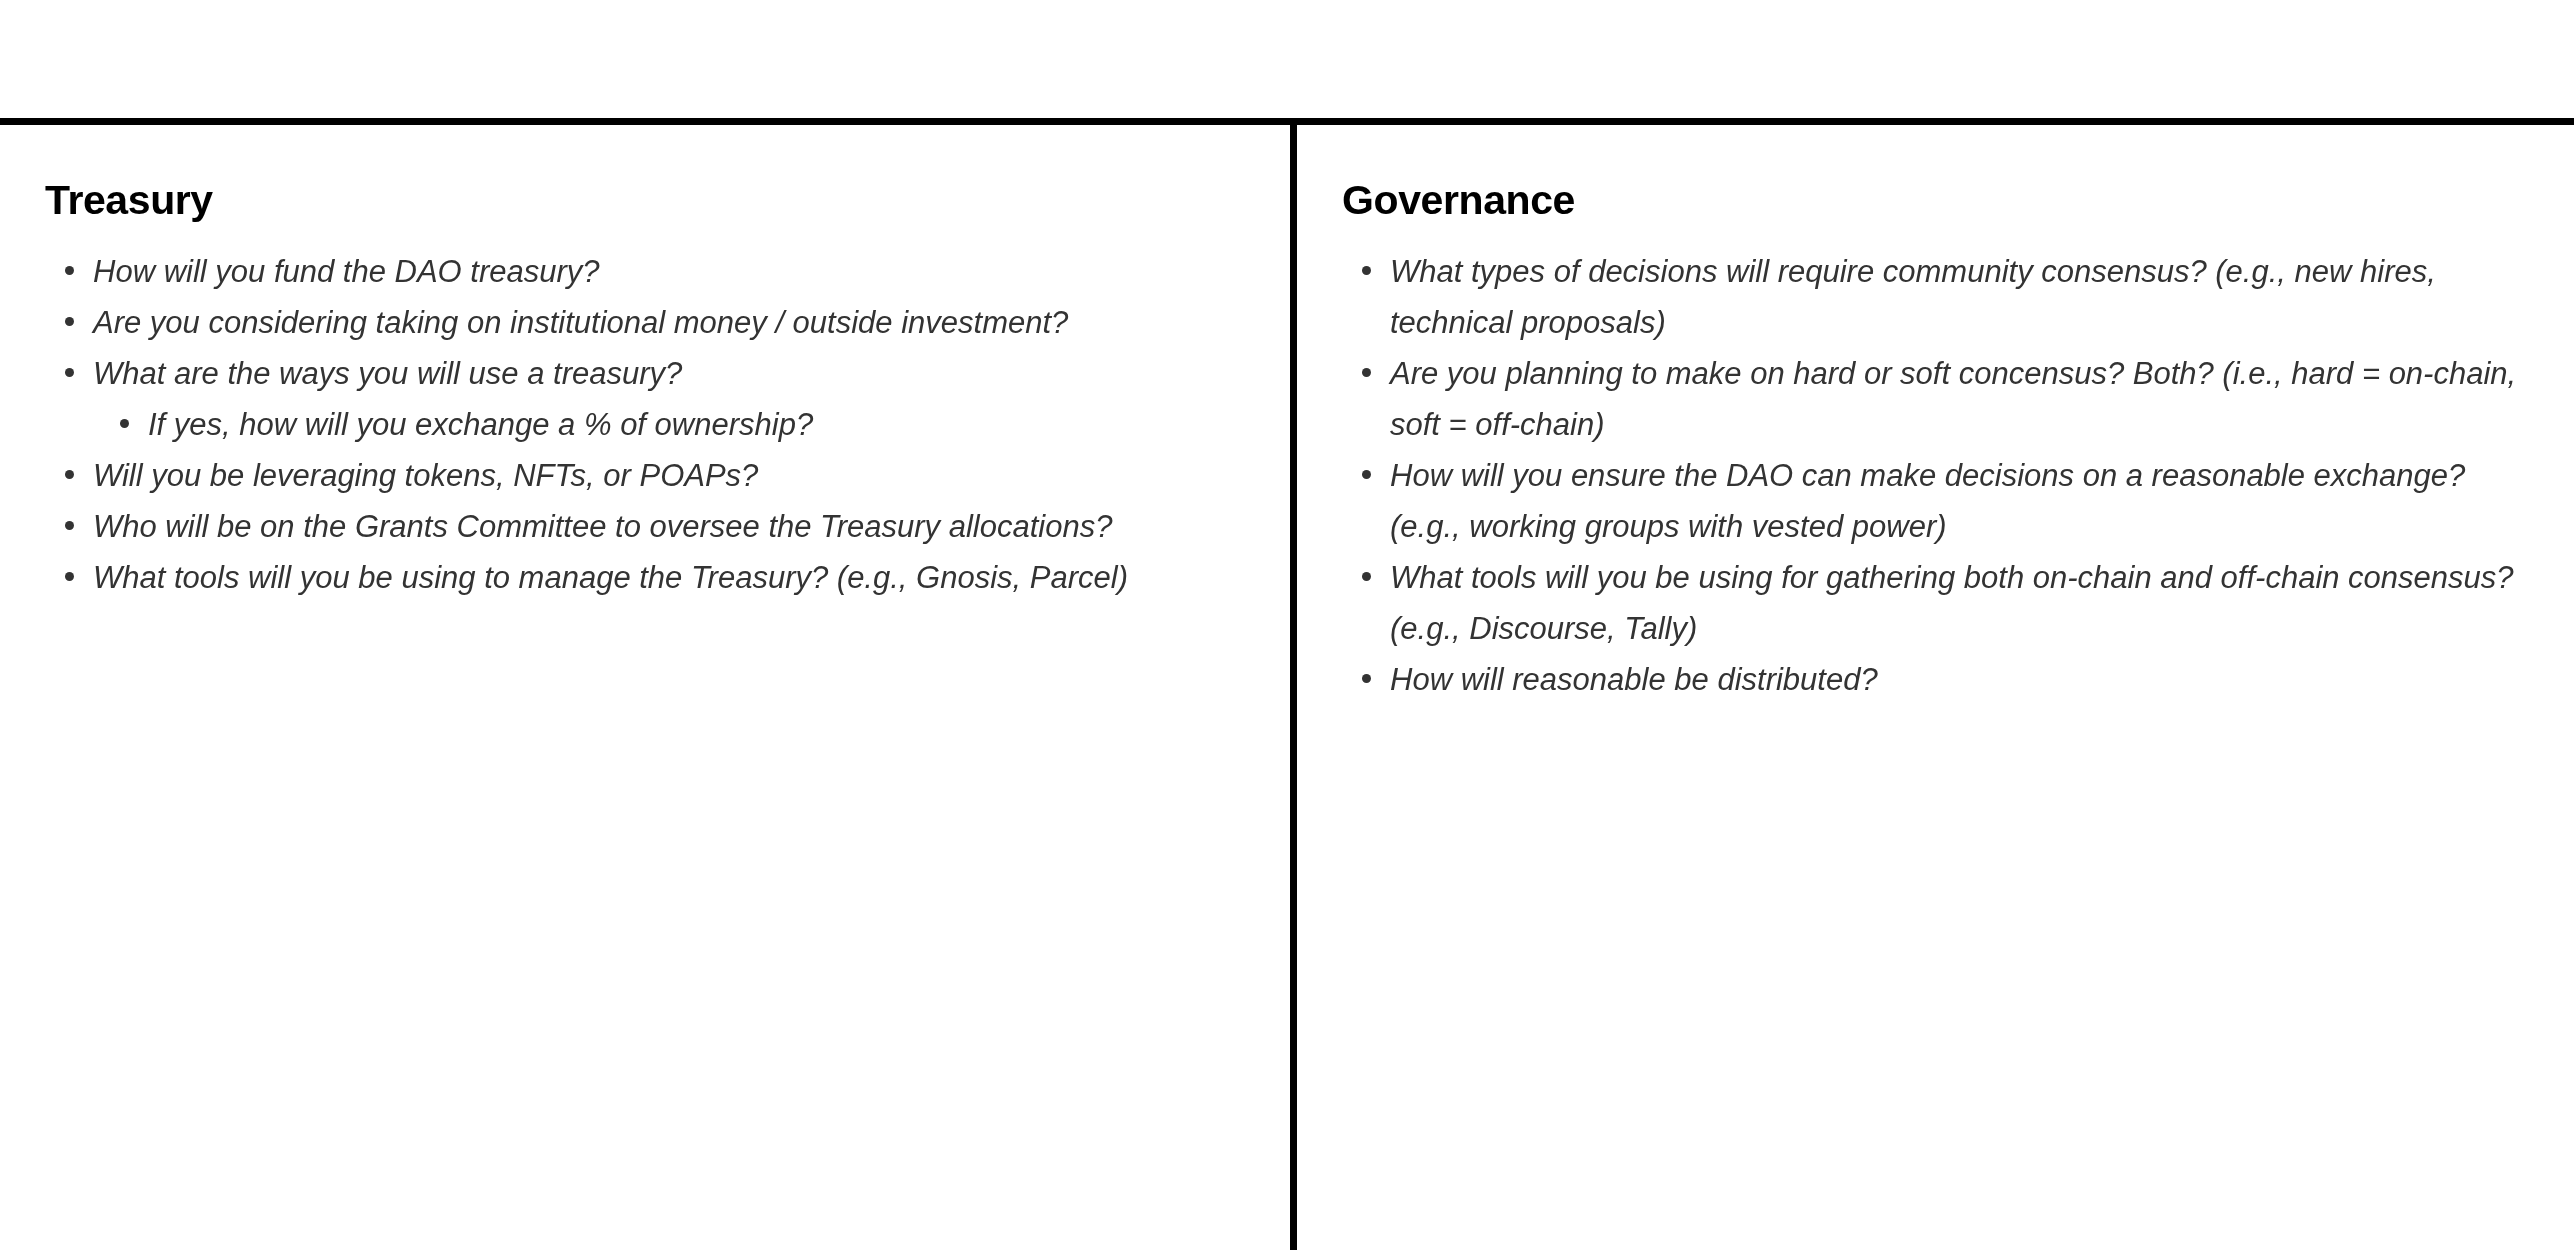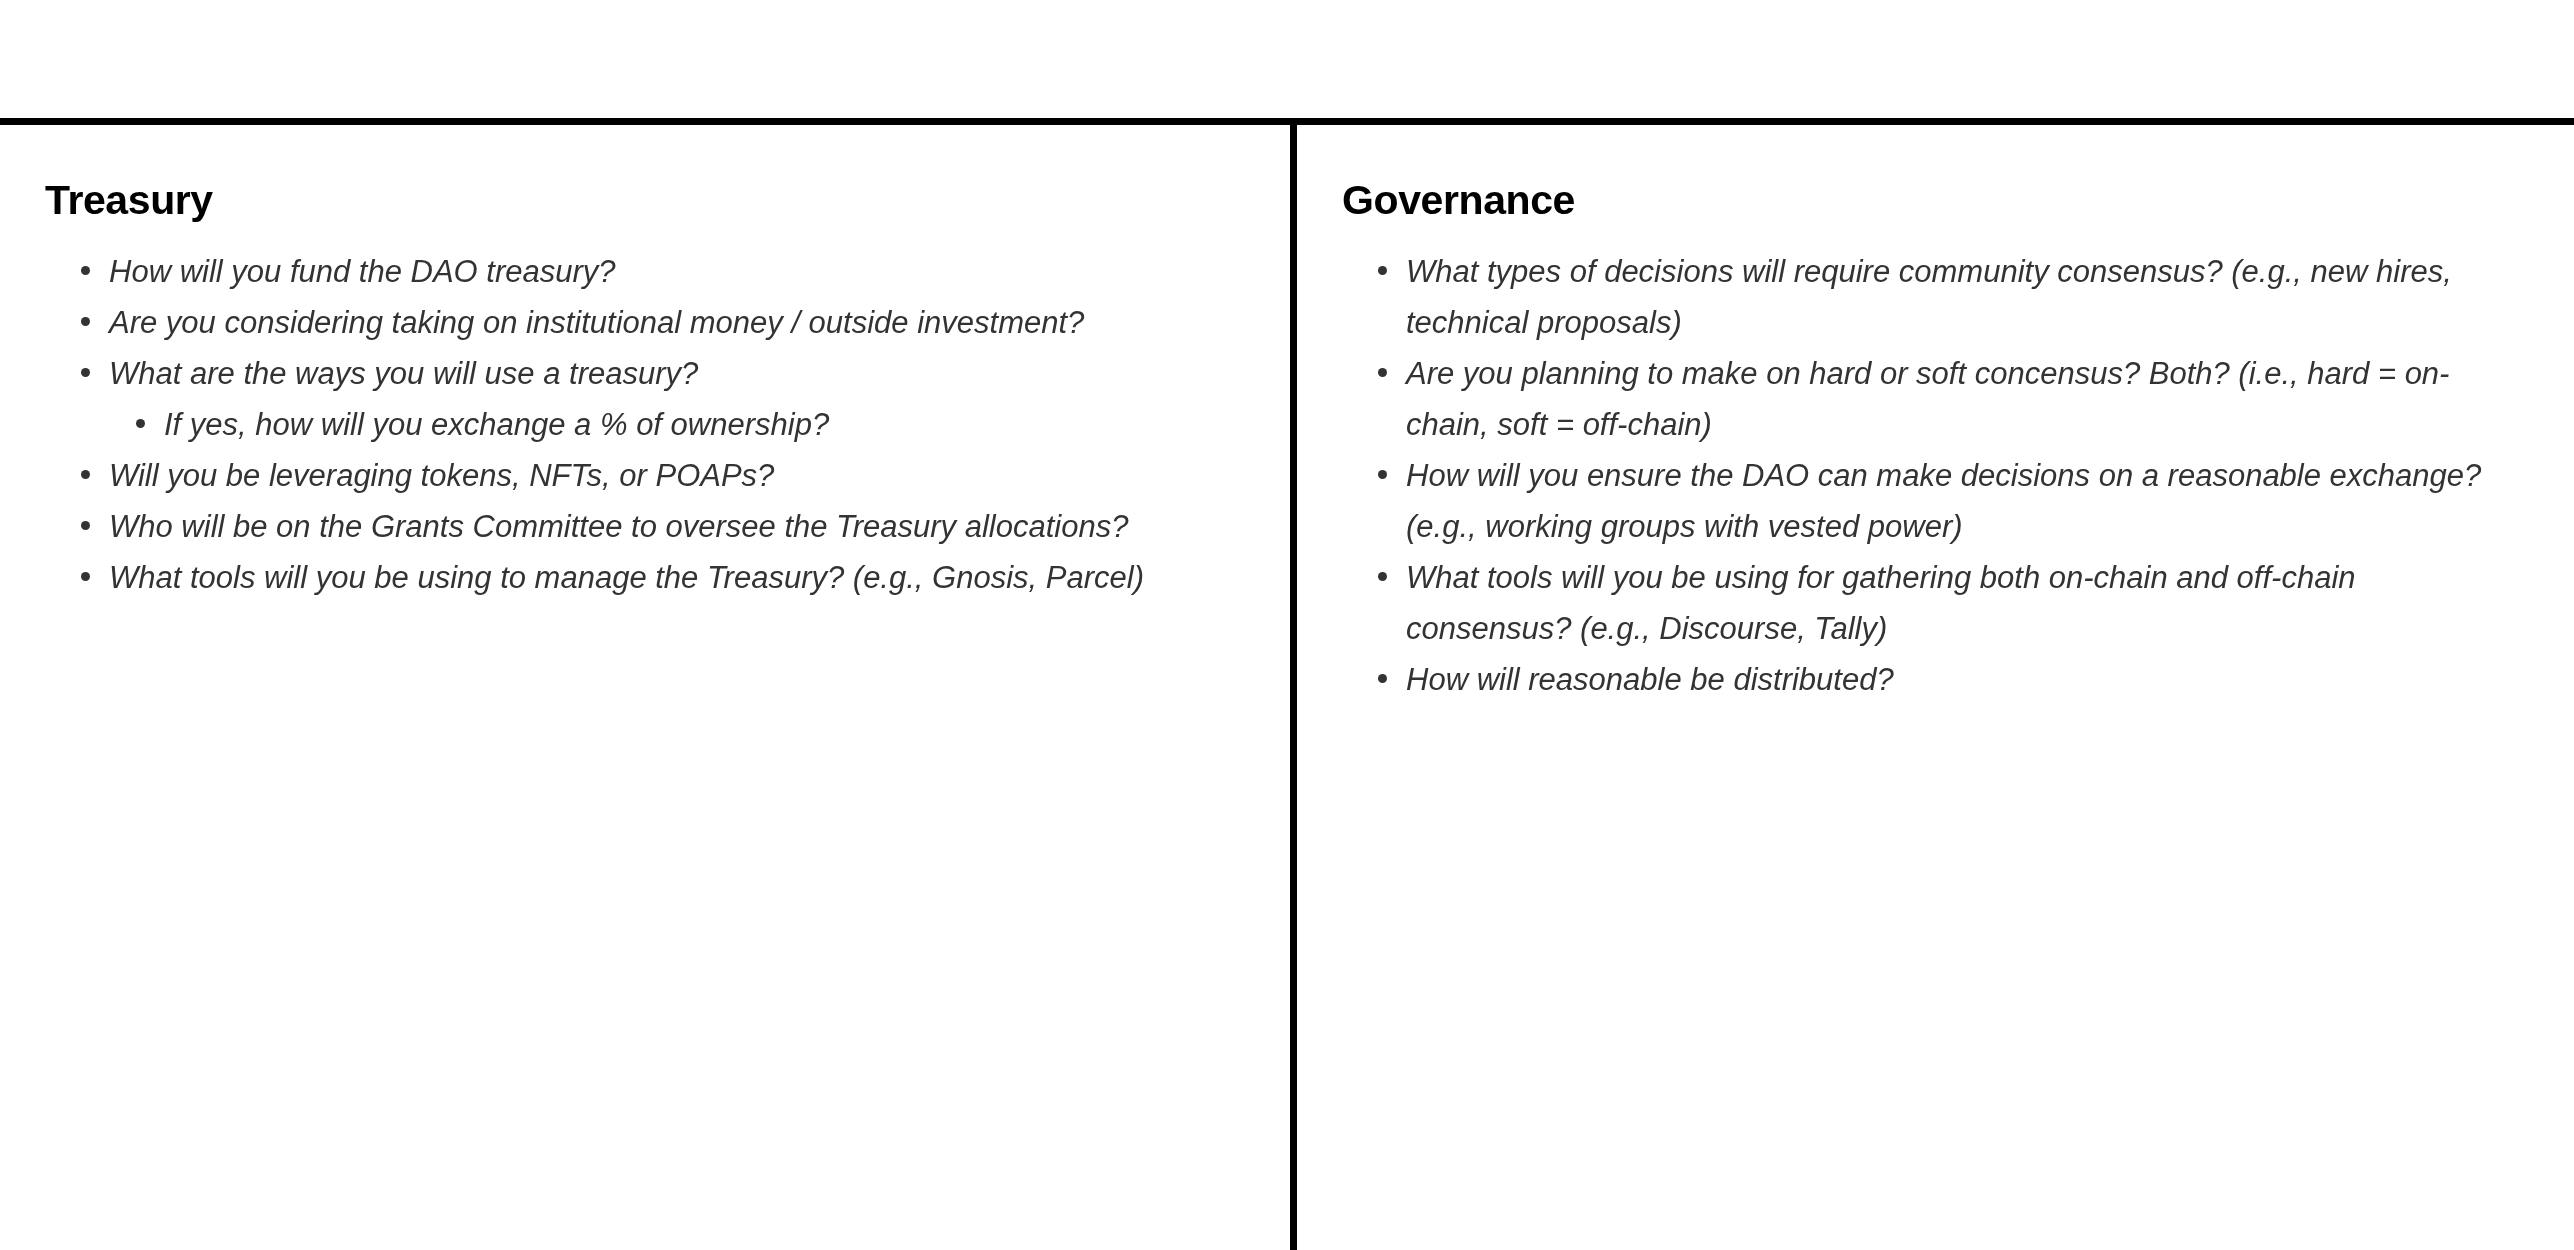--- a/index.html
+++ b/index.html
@@ -59,21 +59,21 @@
     font-family: "Liberation Sans", sans-serif;
     font-weight: bold;
     font-size: 41px;
     line-height: 1.1;
     color: #000000;
     letter-spacing: -0.4px;
     margin: 0 0 23px 0;
   }
   ul.bullets {
     list-style: none;
-    margin: 16px;
+    margin: 0;
     padding: 0;
   }
   ul.bullets > li {
     position: relative;
     font-family: "Liberation Sans", sans-serif;
     font-style: italic;
     font-size: 31px;
     line-height: 51px;
     color: #333333;
     padding-left: 48px;

